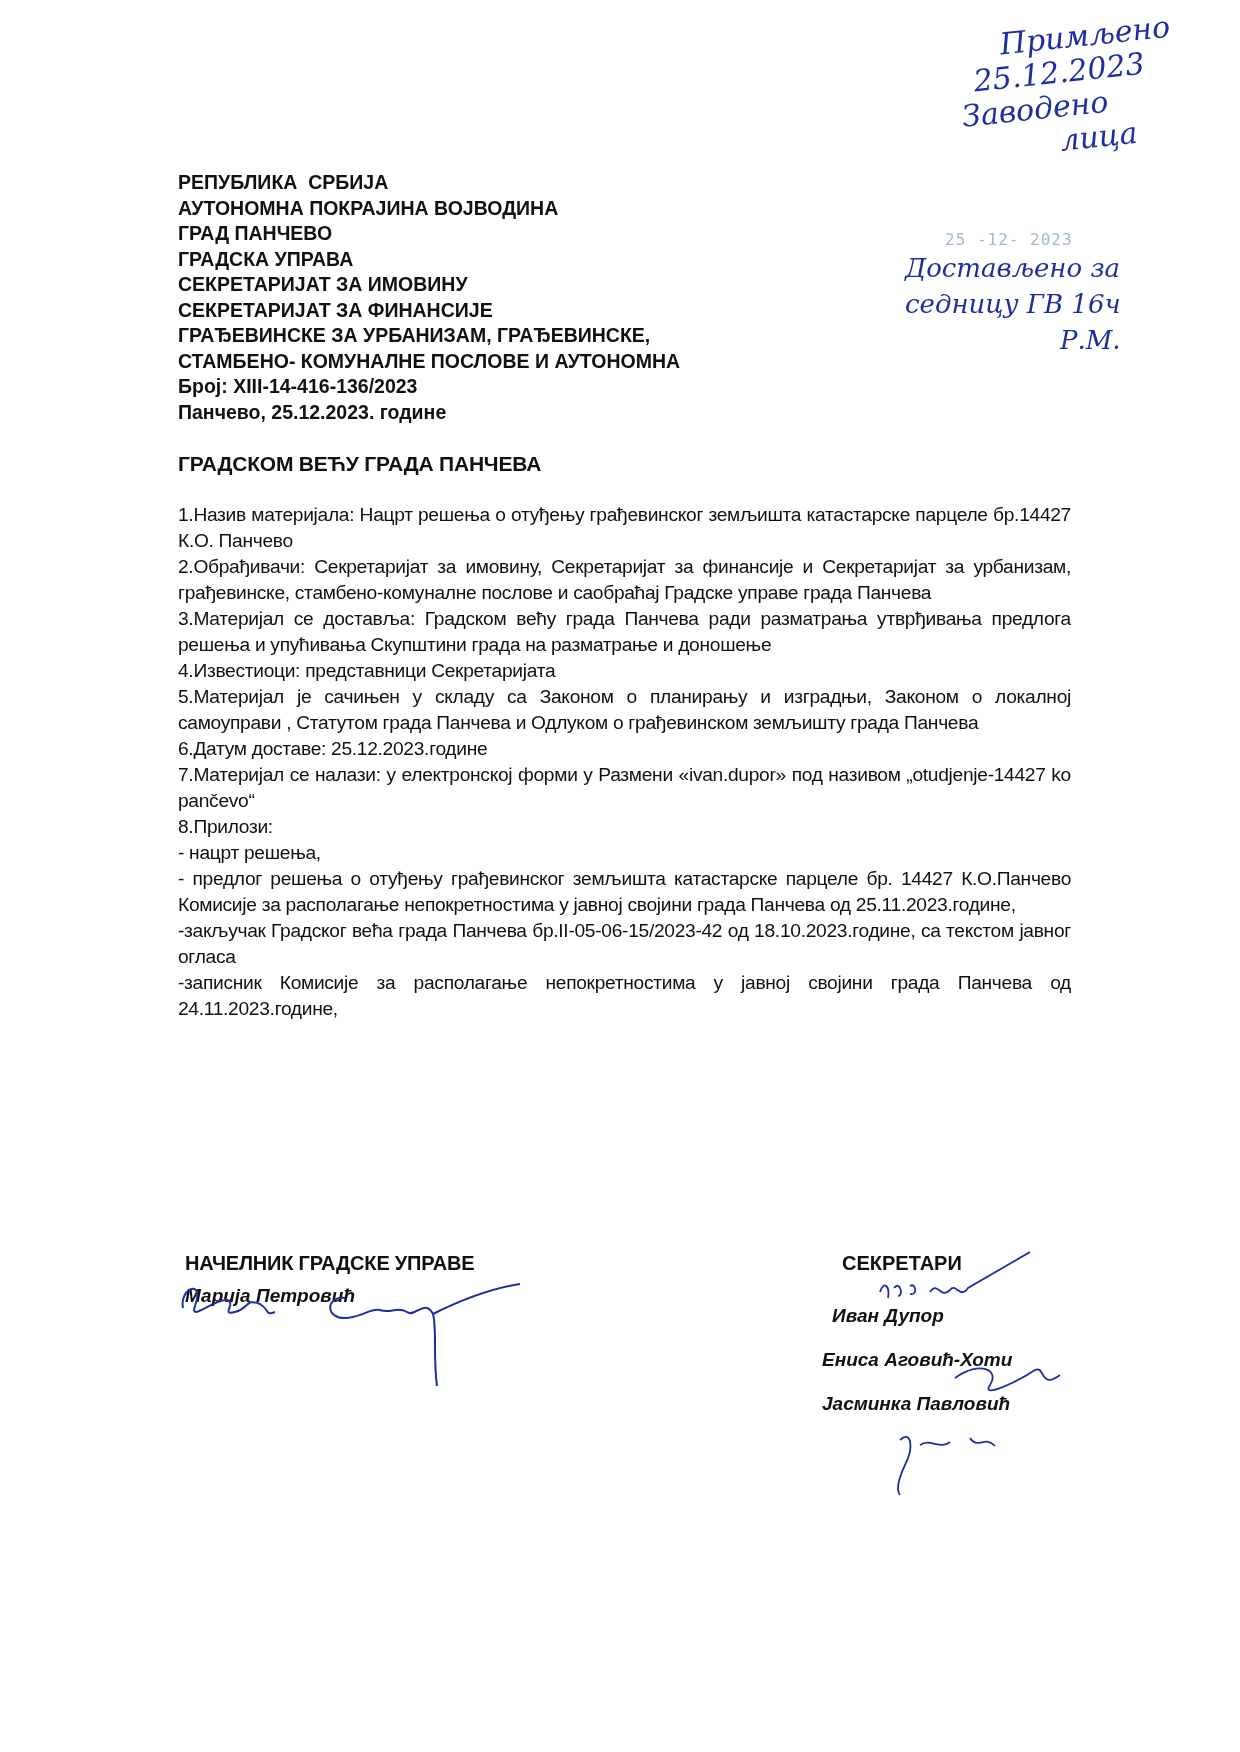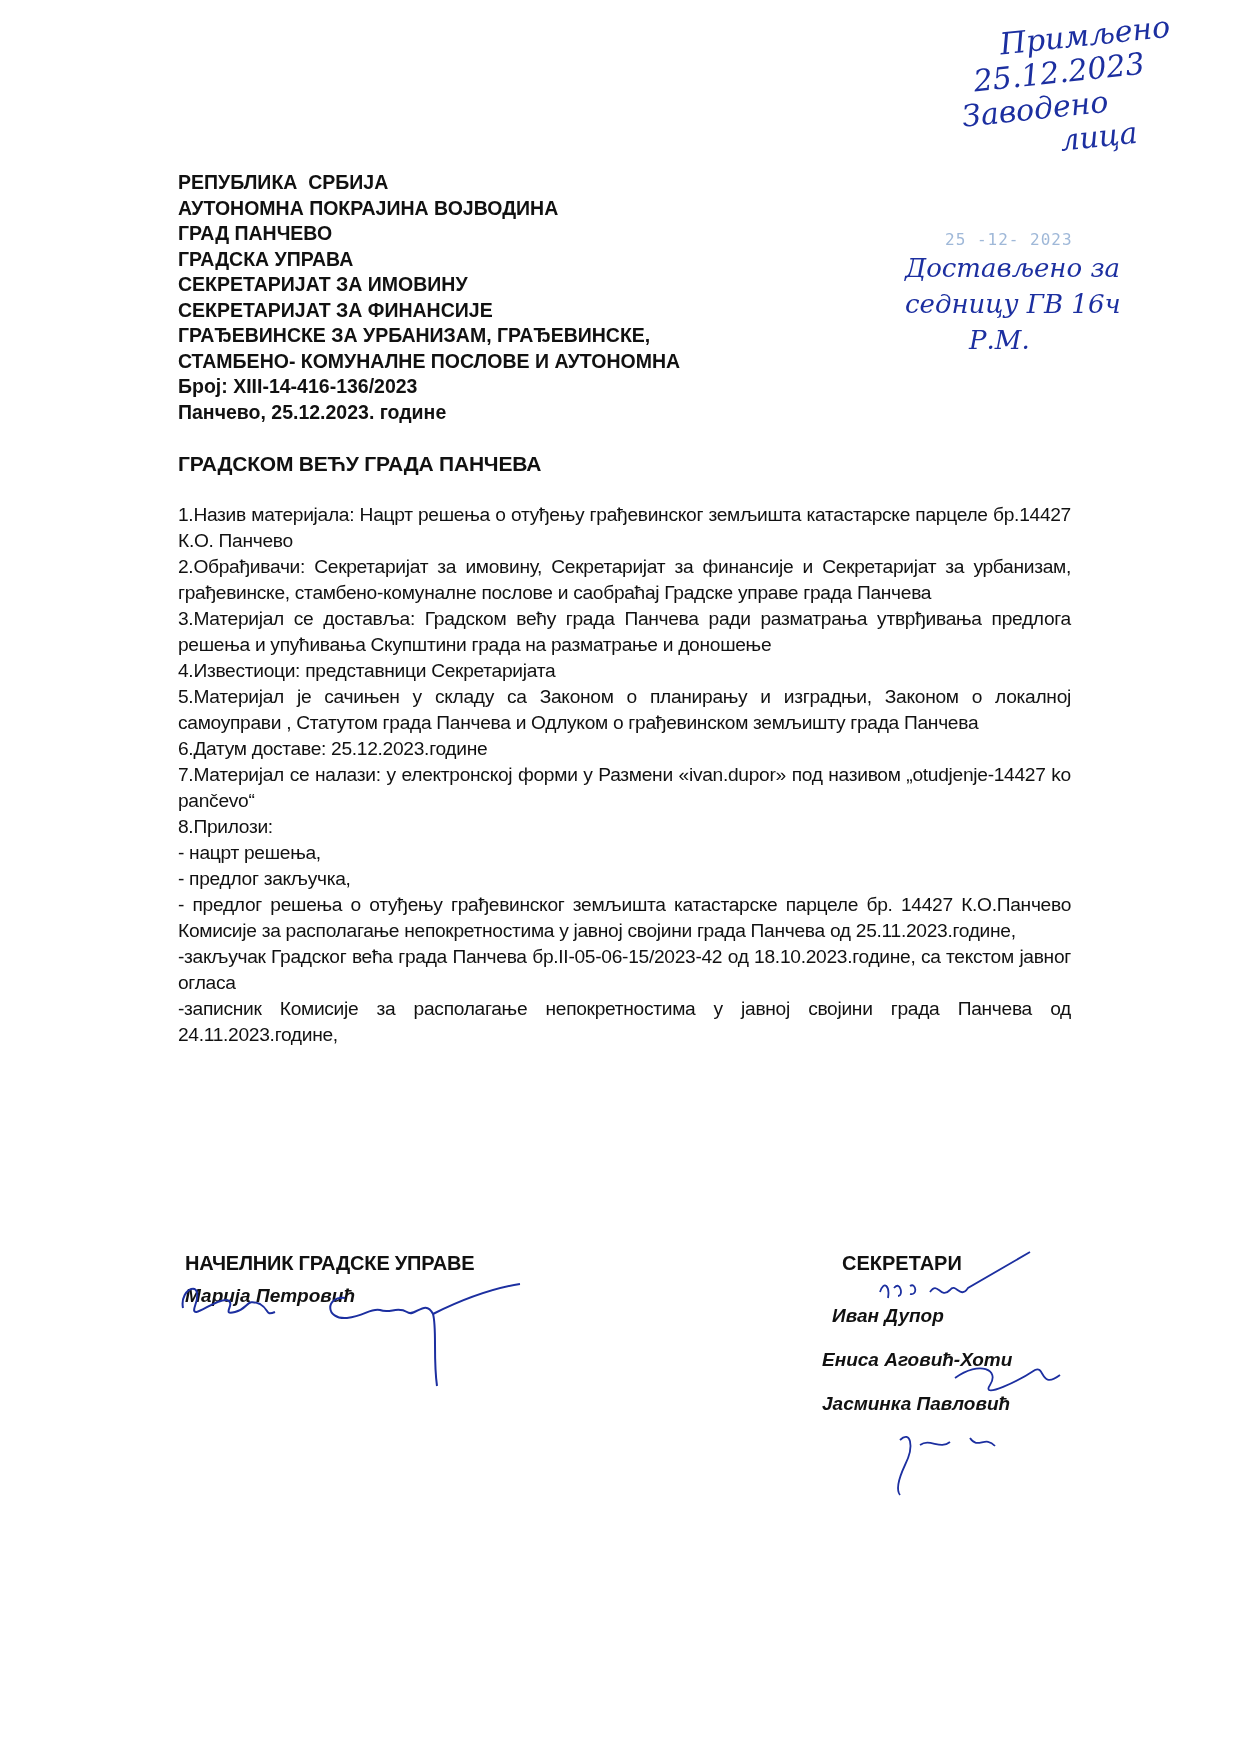--- a/index.html
+++ b/index.html
@@ -27,21 +27,21 @@
   <div style="margin-left:40px;">25.12.2023</div>
   <div style="margin-left:25px;">Заводено</div>
   <div style="margin-left:120px;">лица</div>
 </div>
 
 <div class="stamp" style="left:945px; top:230px;">25 -12- 2023</div>
 
 <div class="ink" style="left:905px; top:250px; font-size:26px; line-height:36px;">
   <div>Достављено за</div>
   <div>седницу ГВ 16ч</div>
-  <div style="margin-left:64px;">Р.М.</div>
+  <div style="margin-left:64px;text-align:right;">Р.М.</div>
 </div>
 
 <div class="header">
   <div>РЕПУБЛИКА  СРБИЈА</div>
   <div>АУТОНОМНА ПОКРАЈИНА ВОЈВОДИНА</div>
   <div>ГРАД ПАНЧЕВО</div>
   <div>ГРАДСКА УПРАВА</div>
   <div>СЕКРЕТАРИЈАТ ЗА ИМОВИНУ</div>
   <div>СЕКРЕТАРИЈАТ ЗА ФИНАНСИЈЕ</div>
   <div>ГРАЂЕВИНСКЕ ЗА УРБАНИЗАМ, ГРАЂЕВИНСКЕ,</div>
@@ -55,21 +55,20 @@
 <div class="body">
   <p>1.Назив материјала: Нацрт решења о отуђењу грађевинског земљишта катастарске парцеле бр.14427 К.О. Панчево</p>
   <p>2.Обрађивачи: Секретаријат за имовину, Секретаријат за финансије и Секретаријат за урбанизам, грађевинске, стамбено-комуналне послове и саобраћај Градске управе града Панчева</p>
   <p>3.Материјал се доставља: Градском већу града Панчева ради разматрања утврђивања предлога решења  и упућивања Скупштини града на разматрање и доношење</p>
   <p>4.Известиоци: представници Секретаријата</p>
   <p>5.Материјал је сачињен у складу са Законом о планирању и изградњи, Законом о локалној самоуправи , Статутом града Панчева и Одлуком о грађевинском земљишту града Панчева</p>
   <p>6.Датум доставе: 25.12.2023.године</p>
   <p>7.Материјал се налази: у електронској форми у Размени «ivan.dupor» под називом „otudjenje-14427 ko pančevo“</p>
   <p>8.Прилози:</p>
   <p>- нацрт решења,</p>
-  <p>- предлог закључка,</p>
   <p>- предлог решења о отуђењу грађевинског земљишта катастарске парцеле бр. 14427 К.О.Панчево Комисије за располагање непокретностима у јавној својини града Панчева од 25.11.2023.године,</p>
   <p>-закључак Градског већа града Панчева бр.II-05-06-15/2023-42 од 18.10.2023.године, са текстом јавног огласа</p>
   <p>-записник Комисије за располагање непокретностима у јавној својини града Панчева од 24.11.2023.године,</p>
 </div>
 
 <div class="sig-left">
   <div class="title">НАЧЕЛНИК  ГРАДСКЕ УПРАВЕ</div>
   <div class="name">Марија Петровић</div>
 </div>
 <svg class="sig" style="left:175px; top:1268px;" width="360" height="120" viewBox="0 0 360 120">

